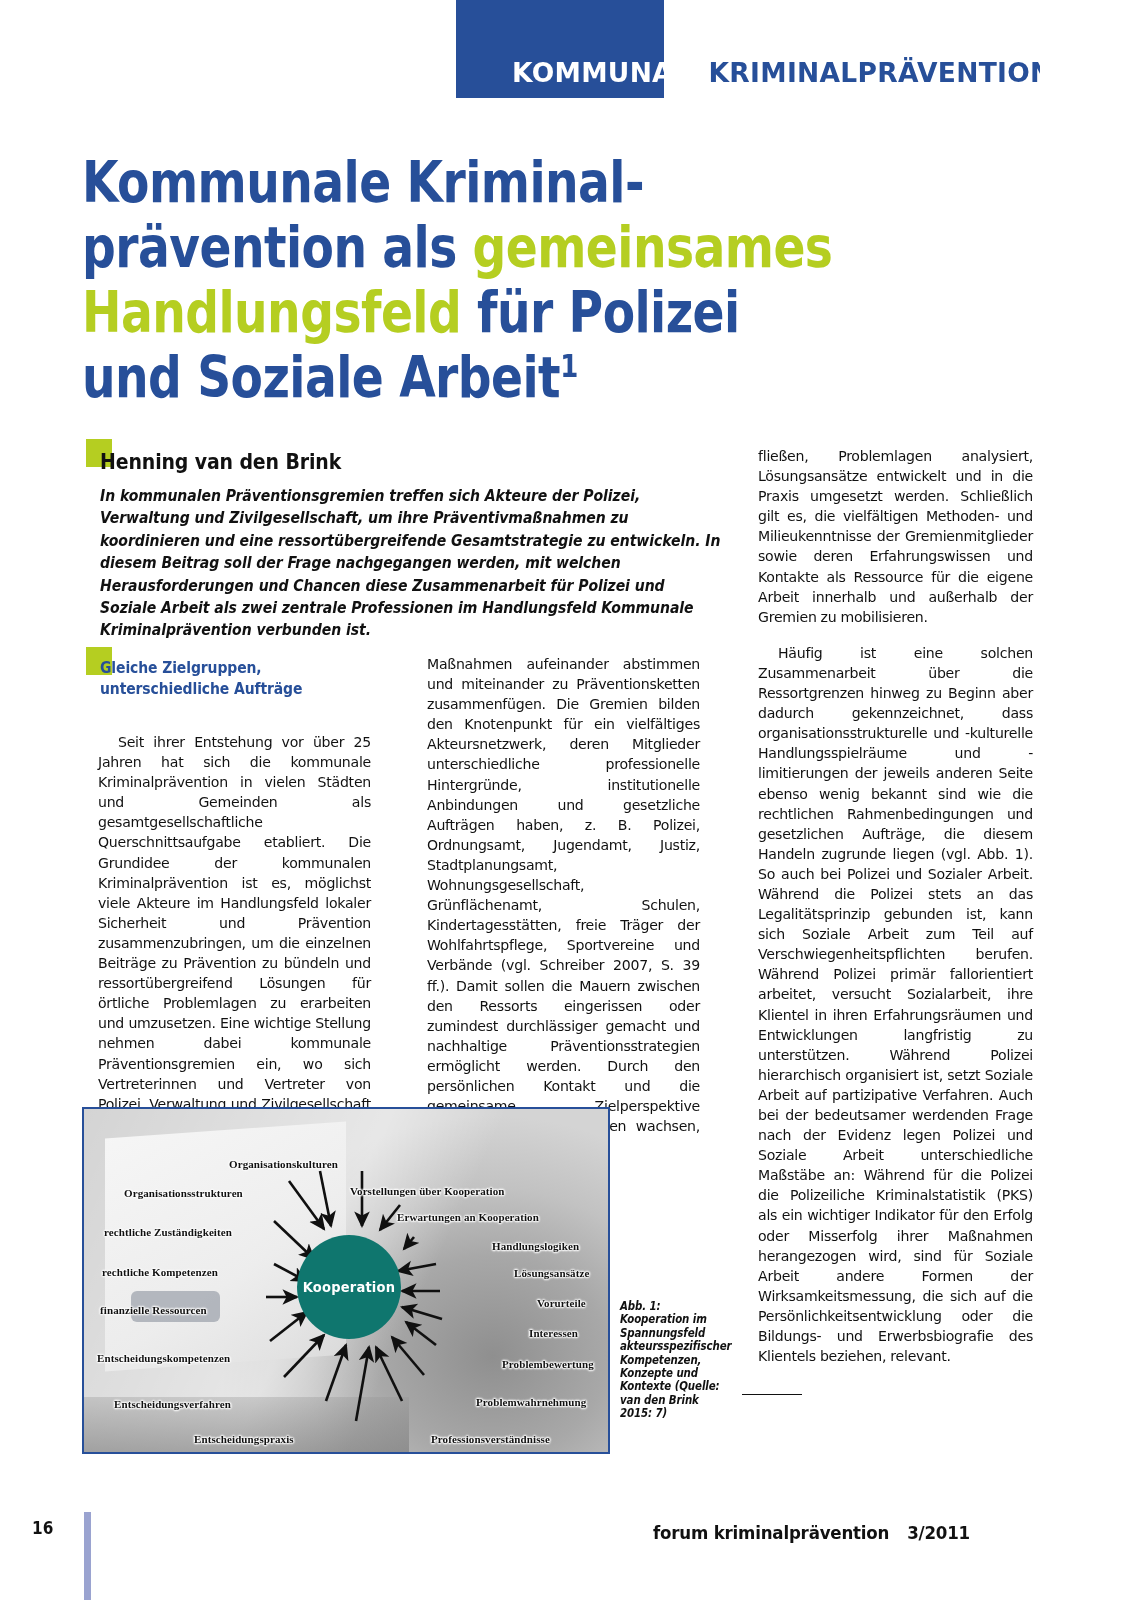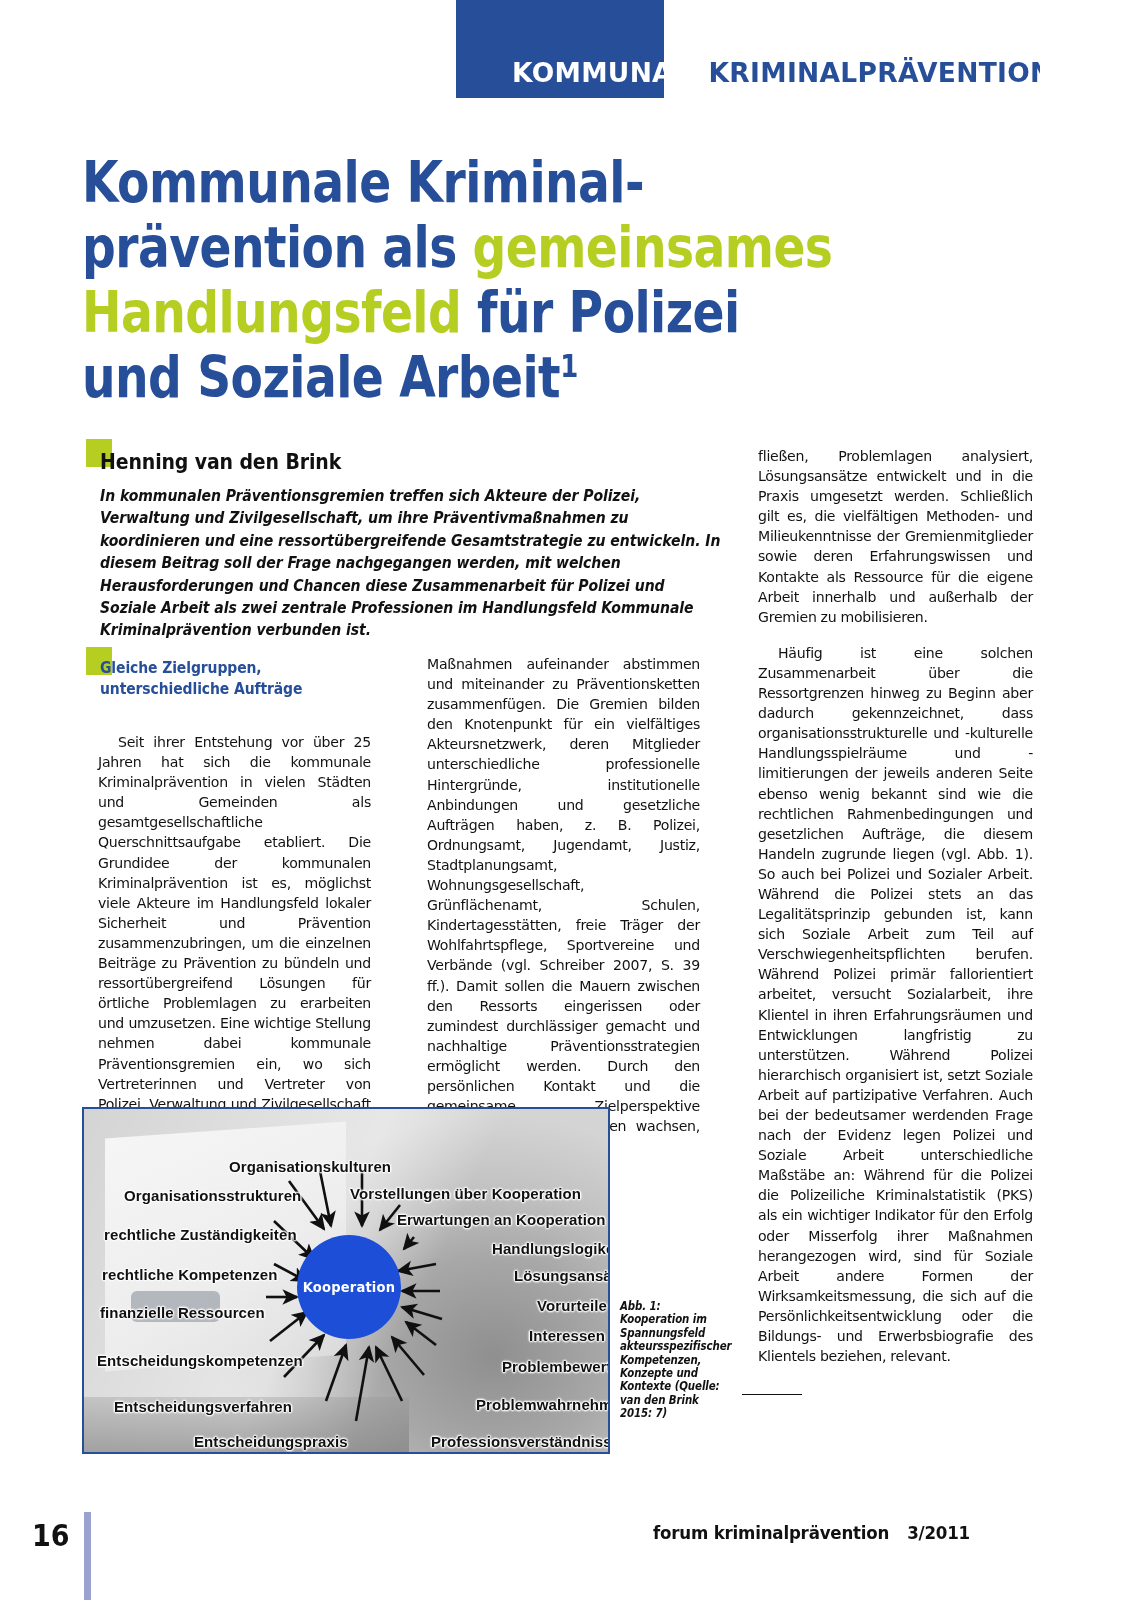--- a/index.html
+++ b/index.html
@@ -193,37 +193,37 @@
   }
   .fig-svg {
     position: absolute;
     inset: 0;
   }
   .fig-hub {
     position: absolute;
     left: 213px; top: 126px;
     width: 104px; height: 104px;
     border-radius: 50%;
-    background: #1d4ed8;
+    background: #0f766e;
     display: flex;
     align-items: center;
     justify-content: center;
   }
   .fig-hub span {
     color: #ffffff;
     font-family: "DejaVu Sans Condensed", "Liberation Sans Narrow", "DejaVu Sans", sans-serif;
     font-weight: bold;
     font-size: 14.5px;
     letter-spacing: 0.2px;
   }
   .fig-label {
     position: absolute;
-    font-family: Liberation Sans, sans-serif;
-    font-weight: bold;
-    font-size: 15px;
+    font-family: Liberation Serif, serif;
+    font-weight: bold;
+    font-size: 11px;
     color: #101010;
     white-space: nowrap;
     text-shadow:
       0 0 2px #ffffff, 0 0 3px #ffffff,
       1px 0 2px #ffffff, -1px 0 2px #ffffff,
       0 1px 2px #ffffff, 0 -1px 2px #ffffff;
     letter-spacing: 0.1px;
   }
   .fig-label.r { text-align: left; padding-left: 40px; }
   .fig-label.l { text-align: right; }
@@ -271,21 +271,21 @@
     line-height: 0;
   }
 
   
   .footer-page {
     position: absolute;
     left: 32px;
     top: 1518px;
     font-family: "DejaVu Sans Condensed", "Liberation Sans Narrow", "DejaVu Sans", sans-serif;
     font-weight: bold;
-    font-size: 30px;
+    font-size: 17px;
     color: #111111;
   }
   .footer-rule {
     position: absolute;
     left: 84px;
     top: 1512px;
     width: 7px;
     height: 88px;
     background: #9aa3d0;
   }

